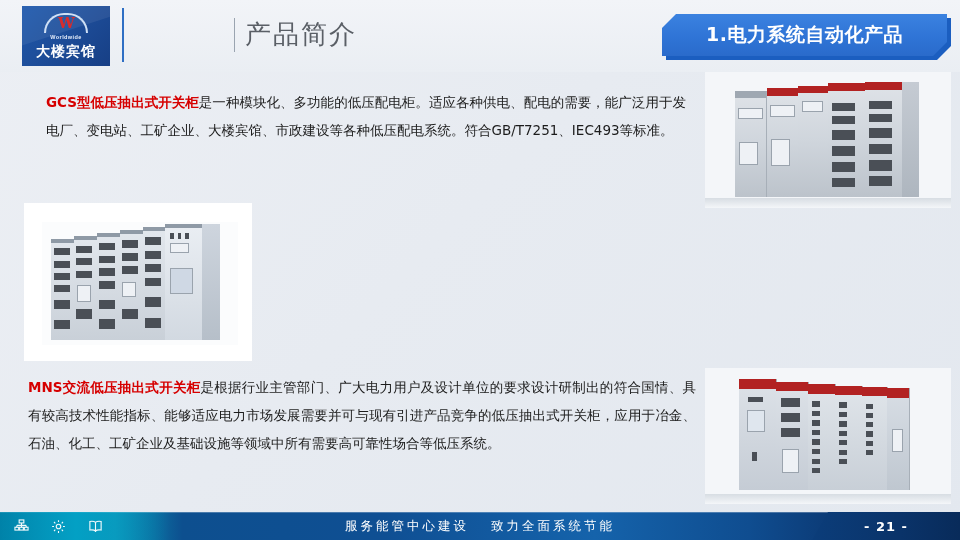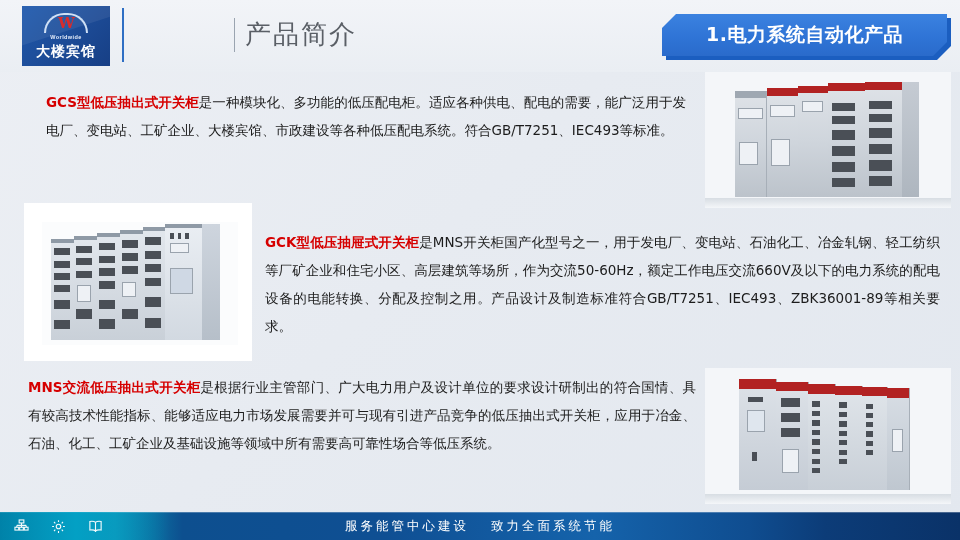--- a/index.html
+++ b/index.html
@@ -119,23 +119,20 @@
       <div id="chip-shadow"></div>
       <div id="chip-face"></div>
       <div id="chip-label">1.电力系统自动化产品</div>
     </div>
   </div>
 
   <div id="p1" class="para">
     <span class="hl">GCS型低压抽出式开关柜</span><span>是一种模块化、多功能的低压配电柜。适应各种供电、配电的需要，能广泛用于发电厂、变电站、工矿企业、大楼宾馆、市政建设等各种低压配电系统。符合GB/T7251、IEC493等标准。</span>
   </div>
 
-  <div id="p2" class="para">
-    <span class="hl">GCK型低压抽屉式开关柜</span><span>是MNS开关柜国产化型号之一，用于发电厂、变电站、石油化工、冶金轧钢、轻工纺织等厂矿企业和住宅小区、高层建筑等场所，作为交流50-60Hz，额定工作电压交流660V及以下的电力系统的配电设备的电能转换、分配及控制之用。产品设计及制造标准符合GB/T7251、IEC493、ZBK36001-89等相关要求。</span>
-  </div>
 
   <div id="p3" class="para">
     <span class="hl">MNS交流低压抽出式开关柜</span><span>是根据行业主管部门、广大电力用户及设计单位的要求设计研制出的符合国情、具有较高技术性能指标、能够适应电力市场发展需要并可与现有引进产品竞争的低压抽出式开关柜，应用于冶金、石油、化工、工矿企业及基础设施等领域中所有需要高可靠性场合等低压系统。</span>
   </div>
 
   <div class="photo" id="photo1">
     <div class="ph-inner">
       <div class="cab" style="left:12%;top:14%;height:78%;width:13%;">
         <div class="cab-top-g"></div>
         <div class="pnl" style="left:12%;top:16%;width:76%;height:10%;"></div>
@@ -310,15 +307,18 @@
           <path d="M8 3.6v10.2"></path>
         </svg>
       </span>
     </div>
 
     <div id="footer-slogan">
       <span>服务能管中心建设</span>
       <span>致力全面系统节能</span>
     </div>
 
+    <div id="page-badge">
+      <span id="page-num">- 21 -</span>
+    </div>
   </div>
 
 </div>
 
 </body></html>

